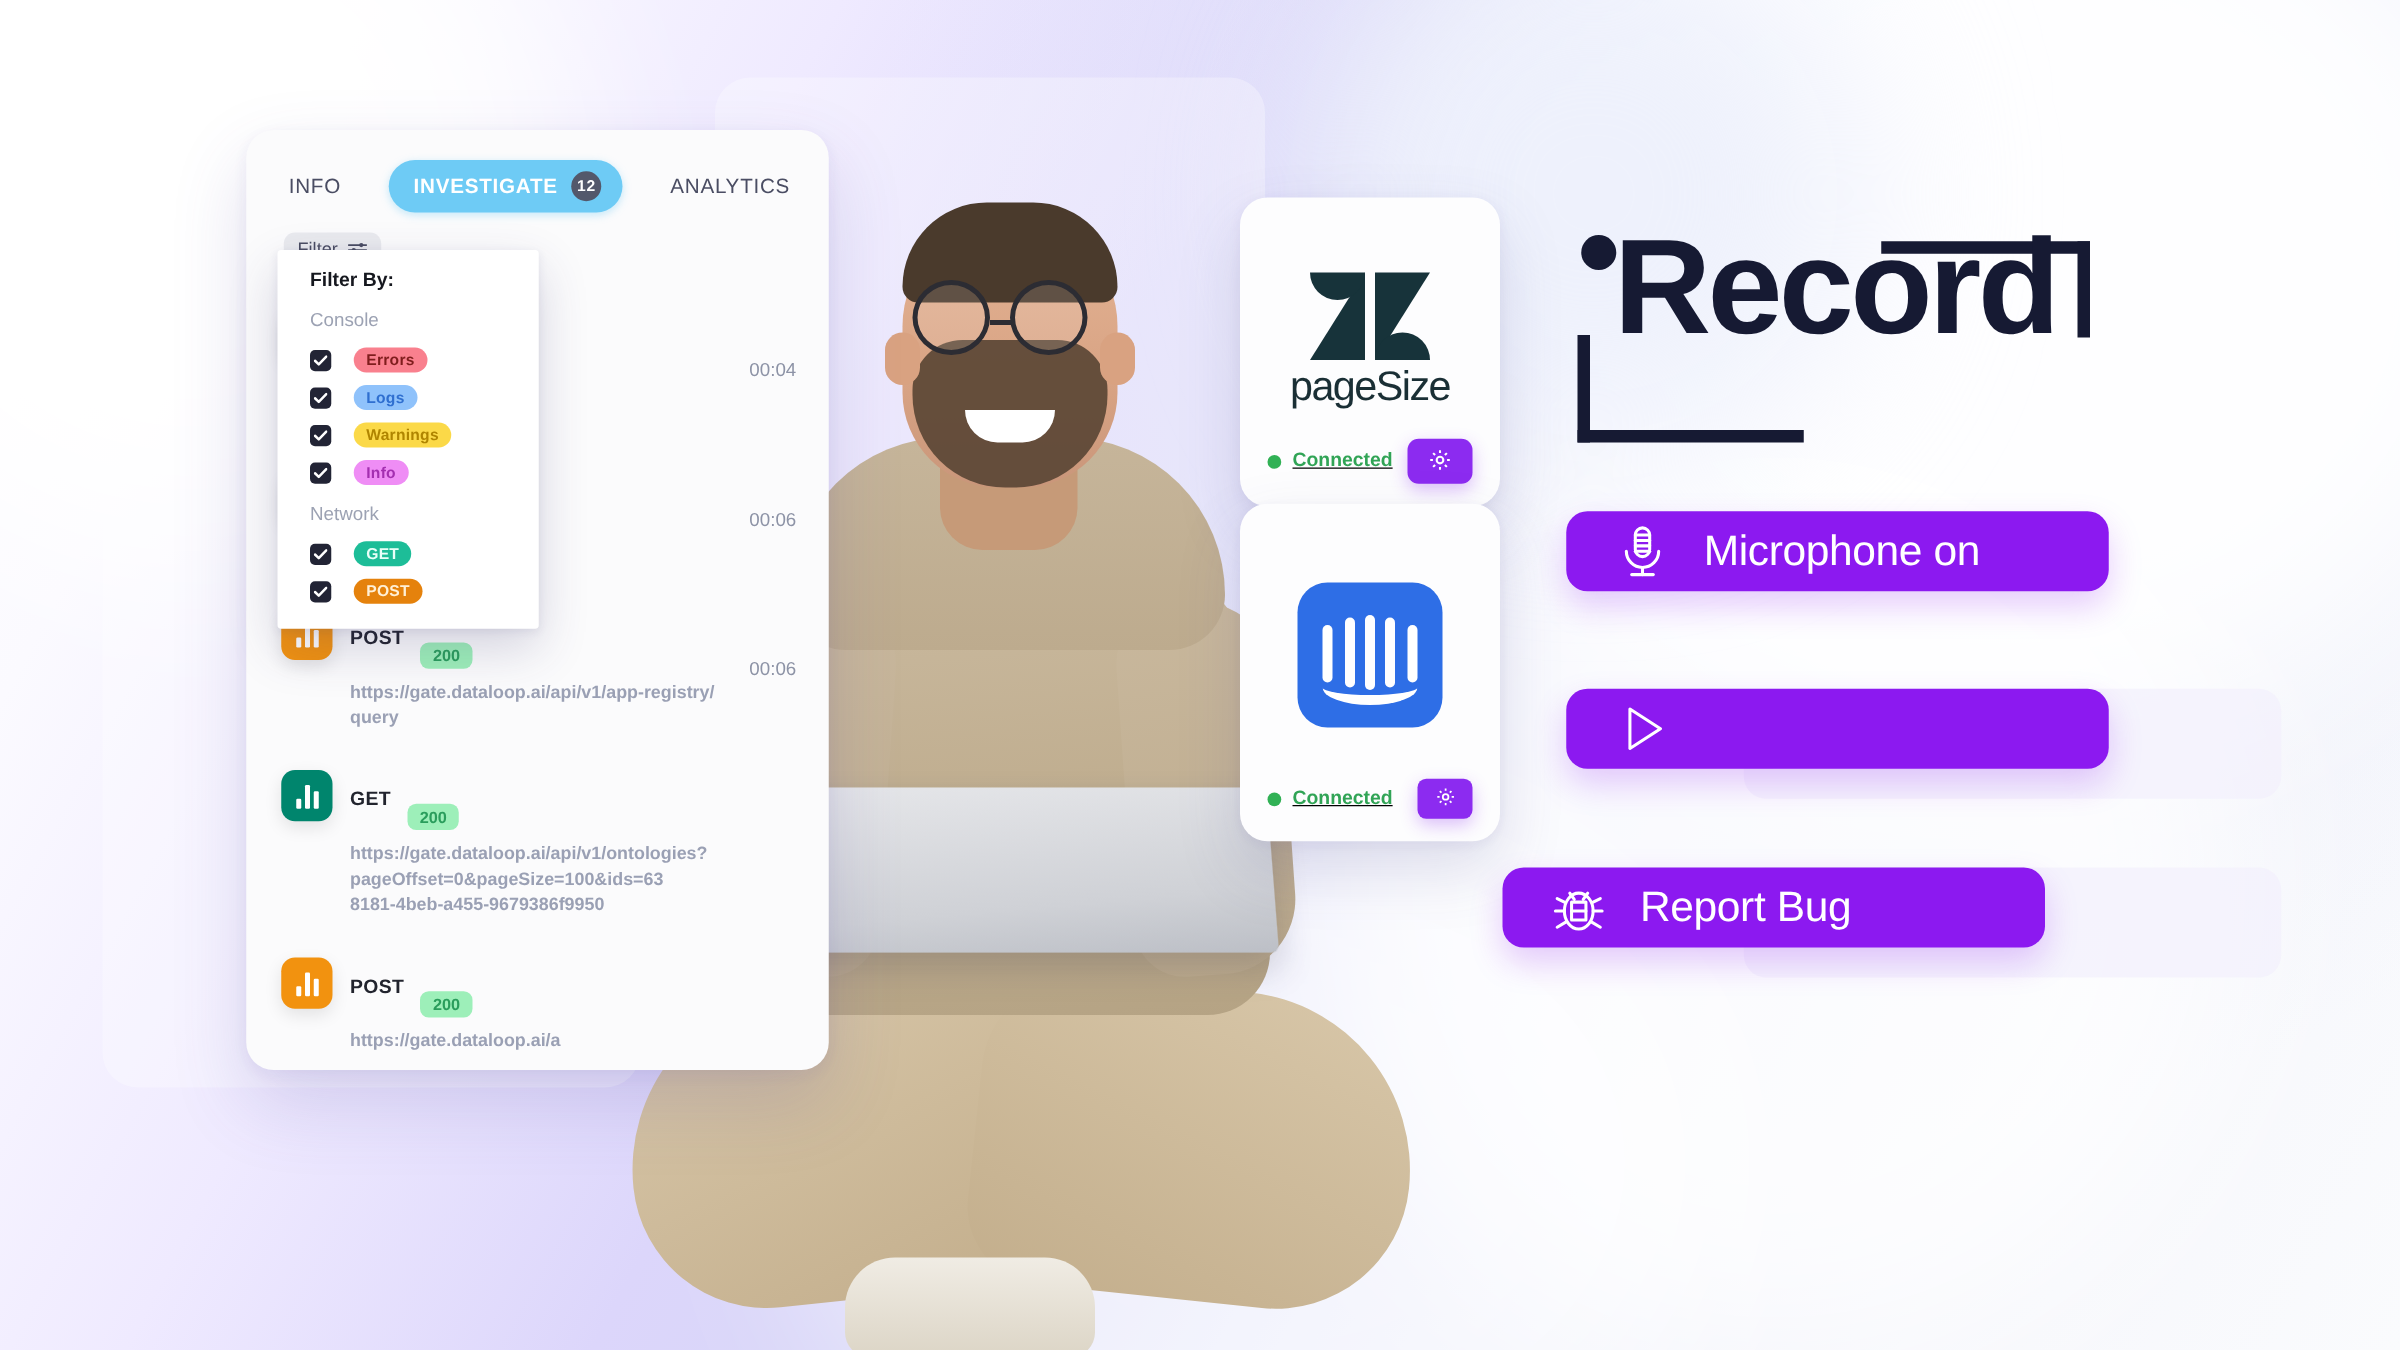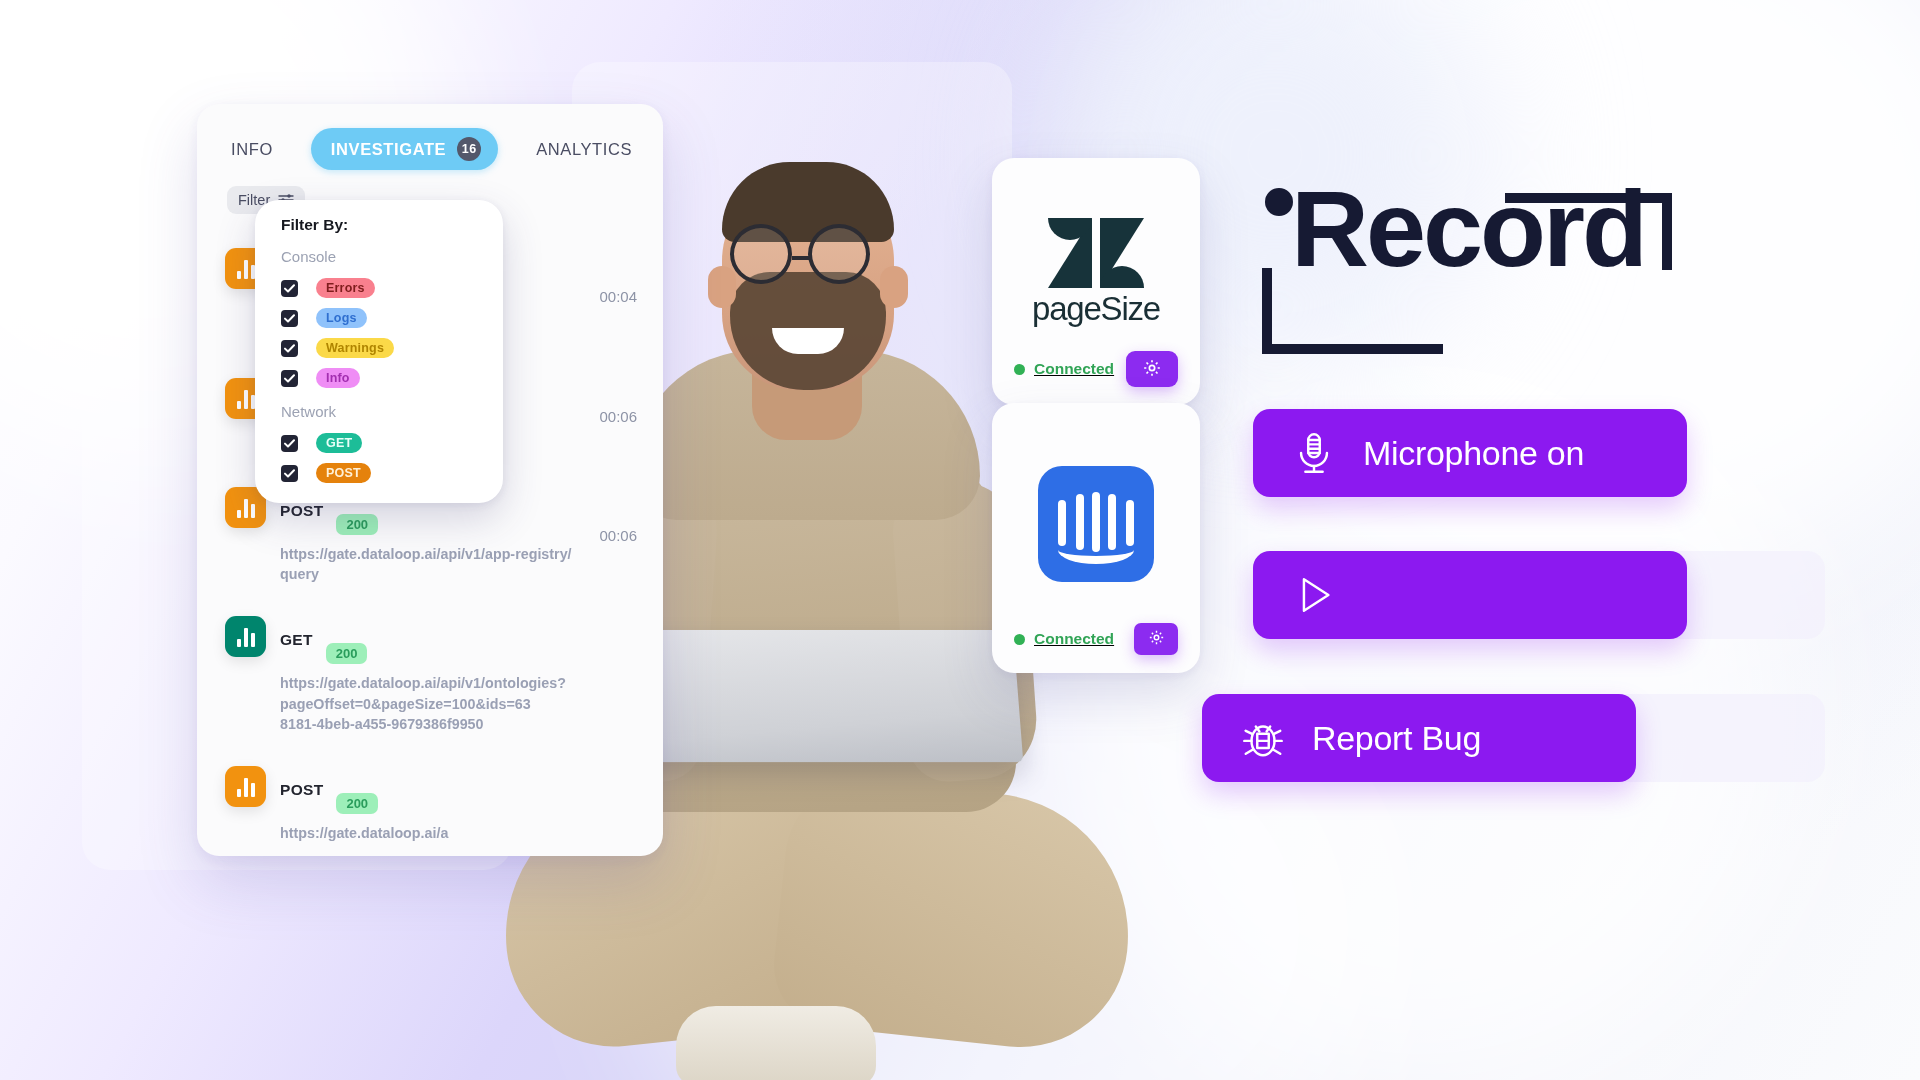--- a/index.html
+++ b/index.html
@@ -134,27 +134,26 @@
   .req-time {
     flex: 0 0 auto; align-self: center;
     font-size: 15px; color: #8d93a6; font-weight:400;
     padding-left: 10px;
   }
 
   
   #filter-dd {
     position: absolute;
     left: 222px; top: 200px;
-    width: 248px;
+    width: 209px;
     background: #ffffff;
-    border-radius: 24px;
+    border-radius: 3px;
     box-shadow: 0 16px 40px rgba(60,56,110,.20), 0 2px 8px rgba(60,56,110,.09);
     padding: 16px 0 15px 0;
     z-index: 20;
-    margin-left: 33px;
   }
   #filter-dd h4 {
     font-size: 15.5px; color: #16181f; font-weight: 700;
     padding: 0 0 0 26px; margin-bottom: 14px;
   }
   .dd-group-label {
     font-size: 15px; color: #9ca2b3; font-weight: 400;
     padding: 0 0 0 26px; margin-bottom: 8px;
   }
   .dd-row {
@@ -325,21 +324,21 @@
     width: 28px; height: 28px; border-radius: 50%; background: #161a33;
   }
   .brk { position: absolute; pointer-events: none; }
   .brk.tr { left: 1505px; top: 193px; width: 167px; height: 77px;
             border-top: 10px solid #161a33; border-right: 10px solid #161a33; }
   .brk.bl { left: 1262px; top: 268px; width: 181px; height: 86px;
             border-bottom: 10px solid #161a33; border-left: 10px solid #161a33; }
 
   .act-btn {
     position: absolute;
-    width: 434px; height: 88px;
+    width: 434px; height: 64px;
     background: #8c19f0;
     border: none; border-radius: 17px;
     display: flex; align-items: center; gap: 26px;
     padding-left: 38px;
     cursor: pointer;
     box-shadow: 0 12px 26px rgba(140,25,240,.22);
   }
   .act-label {
     font-size: 34px; color: #ffffff; font-weight: 400; letter-spacing: -.3px;
   }
@@ -386,21 +385,21 @@
   </div>
 
   <div id="devtools">
 
     <div id="tabs">
       <div class="tab">
         <span>INFO</span>
       </div>
       <div class="tab active">
         <span>INVESTIGATE</span>
-        <span class="tab-badge">16</span>
+        <span class="tab-badge">12</span>
       </div>
       <div class="tab">
         <span>ANALYTICS</span>
       </div>
     </div>
 
     <div class="filter-chip">
       <span>Filter</span>
       <span>
         <svg class="sliders-icon" width="16" height="14" viewBox="0 0 16 14" fill="none" stroke="#4a4d63" stroke-width="1.4" stroke-linecap="round">

